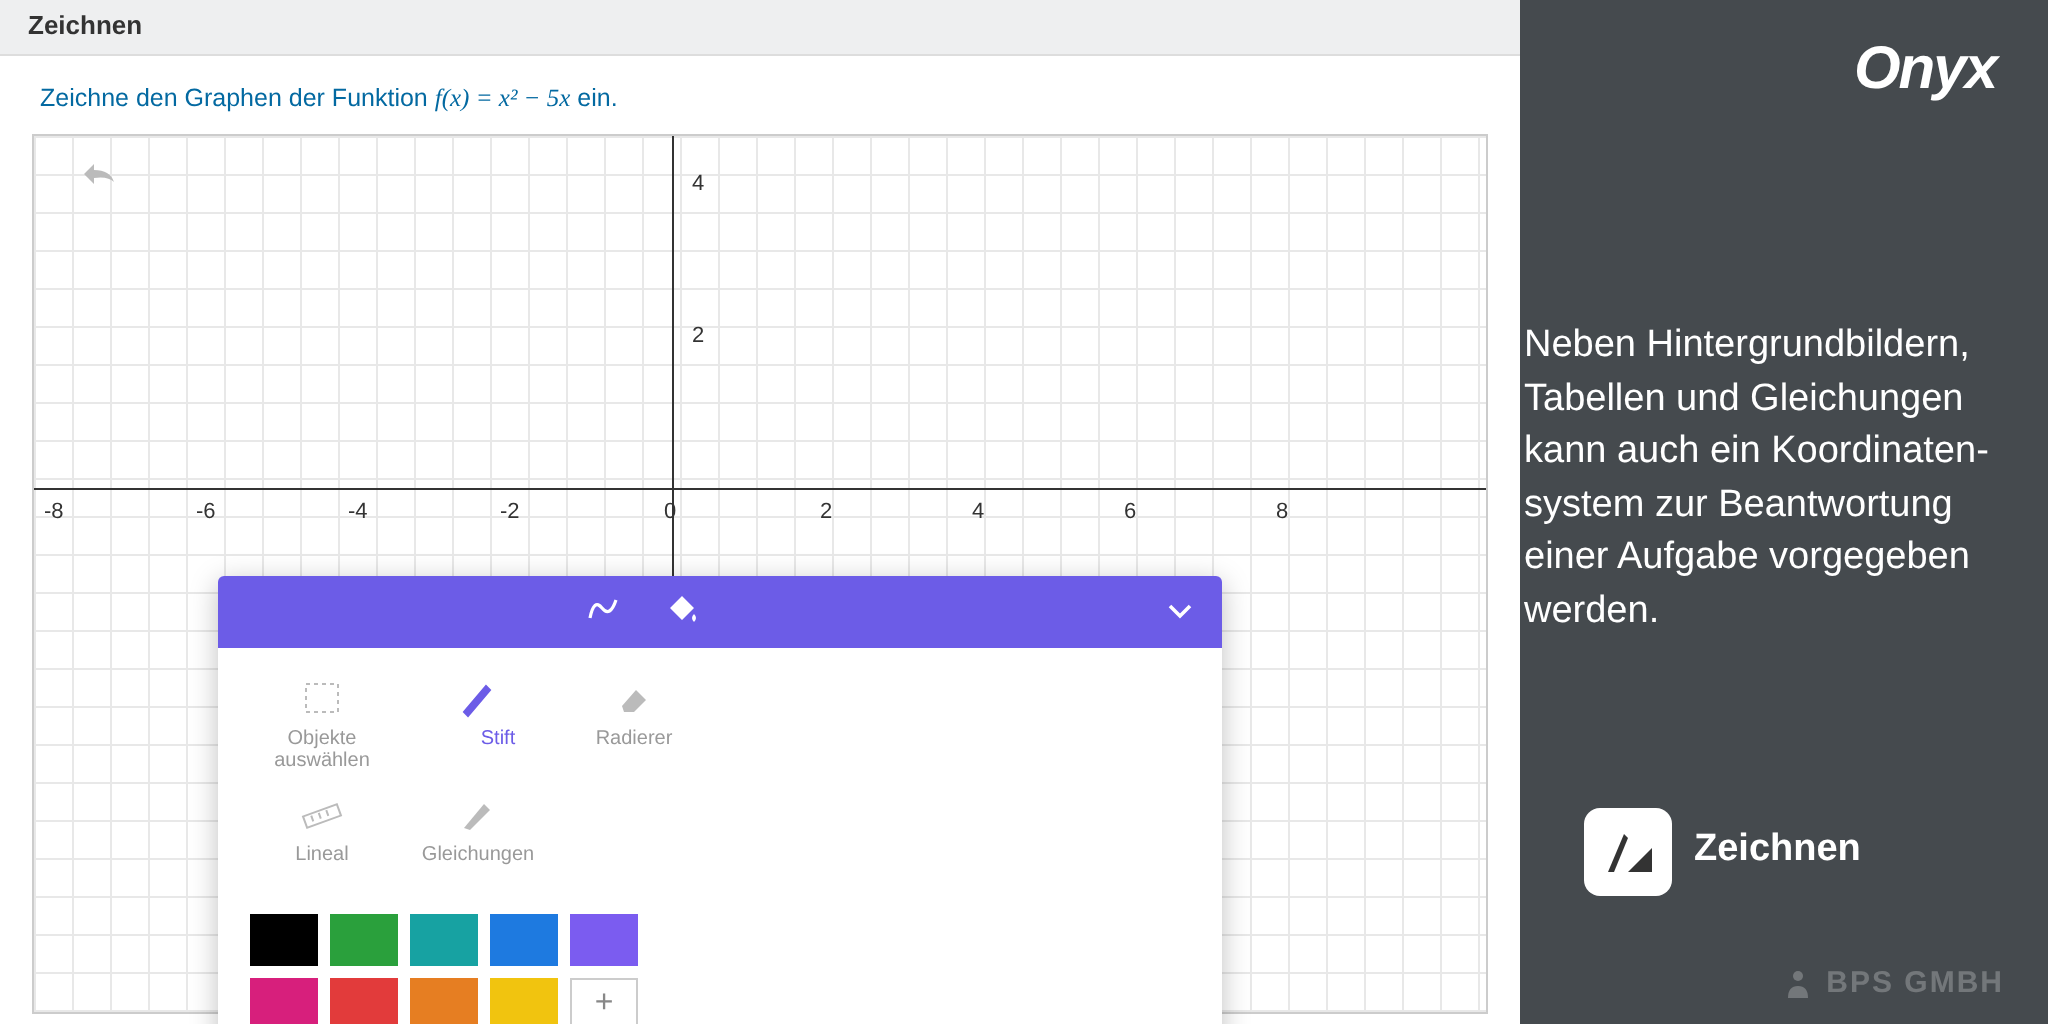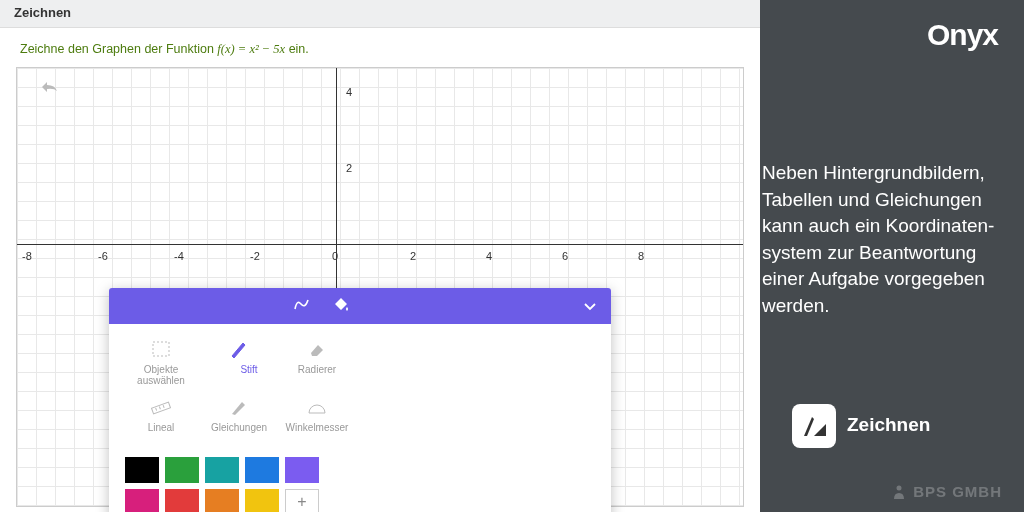--- a/index.html
+++ b/index.html
@@ -7,21 +7,21 @@
   
   .right-panel { position: absolute; right: 0; top: 0; width: 310px; height: 512px; background: #454a4e; }
   .orange-curve { position: absolute; right: 280px; top: -50px; width: 320px; height: 620px; background: #f79433; border-radius: 50% / 50%; }
   .dark-curve { position: absolute; right: 268px; top: -60px; width: 310px; height: 640px; background: #454a4e; border-radius: 50% / 50%; }
   
   .left-area { position: absolute; left: 0; top: 0; width: 760px; height: 512px; background: #fff; }
   
   .header-bar { background: #eeeff0; height: 28px; padding: 5px 14px; border-bottom: 1px solid #ddd; }
   .header-title { font-size: 13px; font-weight: bold; color: #333; }
   
-  .instruction { padding: 14px 20px 10px; font-size: 12.5px; color: #4d7c0f; }
+  .instruction { padding: 14px 20px 10px; font-size: 12.5px; color: #0369a1; }
   .instruction .fx { font-style: italic; font-family: 'Times New Roman', serif; }
   
   .canvas-area { position: relative; margin: 0 16px; border: 1px solid #ccc; height: 440px; background: #fff; }
   
   .grid-bg { position: absolute; inset: 0; background-image: 
     linear-gradient(#e8e8e8 1px, transparent 1px),
     linear-gradient(90deg, #e8e8e8 1px, transparent 1px);
     background-size: 19px 19px; }
   
   .undo-btn { position: absolute; left: 18px; top: 8px; width: 30px; height: 22px; cursor: pointer; display:flex; align-items:center; justify-content:center; }
@@ -48,21 +48,21 @@
   .color-grid { display: grid; grid-template-columns: repeat(5, 34px); gap: 6px; }
   .color-swatch { width: 34px; height: 26px; cursor: pointer; }
   .color-add { width: 34px; height: 26px; border: 1px solid #ccc; display: flex; align-items: center; justify-content: center; font-size: 16px; color: #888; cursor: pointer; }
   
   .slider-row { display: flex; align-items: center; gap: 10px; margin-top: 14px; }
   .slider-track { flex: 1; height: 2px; background: #999; position: relative; border-radius: 1px; }
   .slider-thumb { position: absolute; left: 8%; top: -5px; width: 12px; height: 12px; background: #333; border-radius: 50%; }
   .thickness-dot { width: 5px; height: 5px; background: #333; border-radius: 50%; }
   .thickness-bar { width: 16px; height: 4px; background: #333; border-radius: 2px; }
   
-  .logo { position: absolute; right: 26px; top: 18px; color: #fff; font-size: 30px; font-weight: 600; letter-spacing: -1px; }
+  .logo { position: absolute; right: 26px; top: 18px; color: #fff; font-size: 30px; font-weight: 600; font-style: italic; letter-spacing: -1px; }
   
   .promo-text { position: absolute; right: 22px; top: 160px; width: 240px; color: #fff; font-size: 19px; line-height: 1.4; }
   
   .promo-badge { position: absolute; right: 188px; top: 404px; width: 44px; height: 44px; background: #fff; border-radius: 8px; display: flex; align-items: center; justify-content: center; }
   .promo-title { position: absolute; right: 22px; top: 414px; width: 155px; color: #fff; font-size: 19px; font-weight: bold; }
   
   .company { position: absolute; right: 22px; bottom: 12px; color: rgba(255,255,255,0.25); font-size: 15px; font-weight: bold; letter-spacing: 1px; display:flex; align-items:center; gap:6px; }
 </style>
 </head>
 <body>
@@ -153,28 +153,20 @@
               <div class="tool-label">Lineal</div>
             </div>
             <div class="tool-item">
               <div class="icon-box">
                 <svg width="22" height="20">
                   <path d="M4 17 L14 5 L17 8 L7 18 Z" fill="#bbb"></path>
                 </svg>
               </div>
               <div class="tool-label">Gleichungen</div>
             </div>
-            <div class="tool-item">
-              <div class="icon-box">
-                <svg width="22" height="20">
-                  <path d="M3 16 A8 8 0 0 1 19 16 Z" fill="none" stroke="#bbb"></path>
-                </svg>
-              </div>
-              <div class="tool-label">Winkelmesser</div>
-            </div>
           </div>
         <div class="color-section">
           <div class="color-grid" id="color-grid">
               <div class="color-swatch" style="background: rgb(0, 0, 0);"></div>
               <div class="color-swatch" style="background: rgb(42, 160, 60);"></div>
               <div class="color-swatch" style="background: rgb(23, 162, 162);"></div>
               <div class="color-swatch" style="background: rgb(30, 122, 224);"></div>
               <div class="color-swatch" style="background: rgb(123, 92, 240);"></div>
               <div class="color-swatch" style="background: rgb(215, 31, 124);"></div>
               <div class="color-swatch" style="background: rgb(226, 59, 59);"></div>

